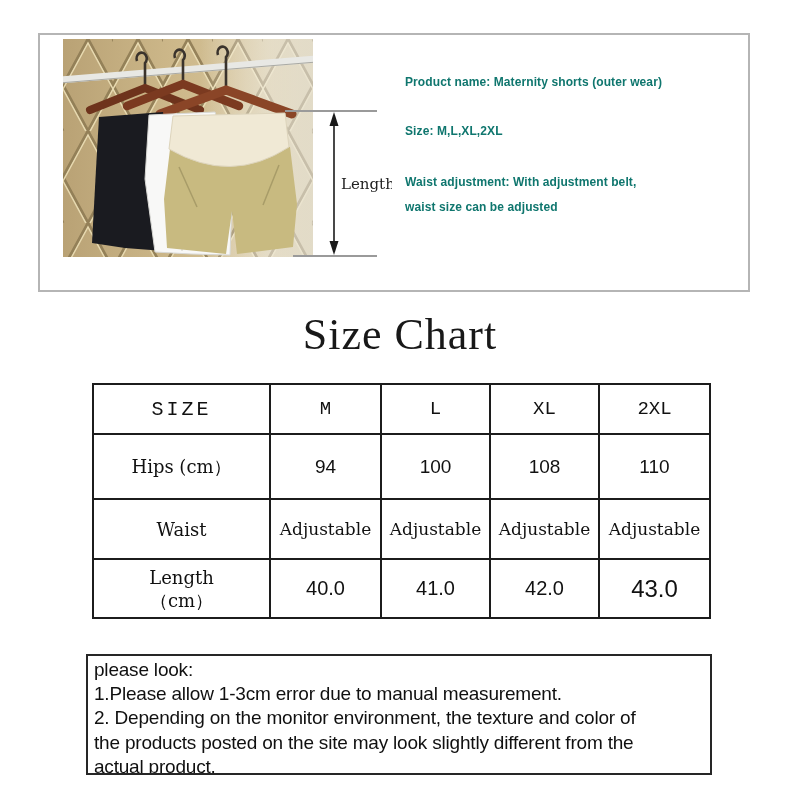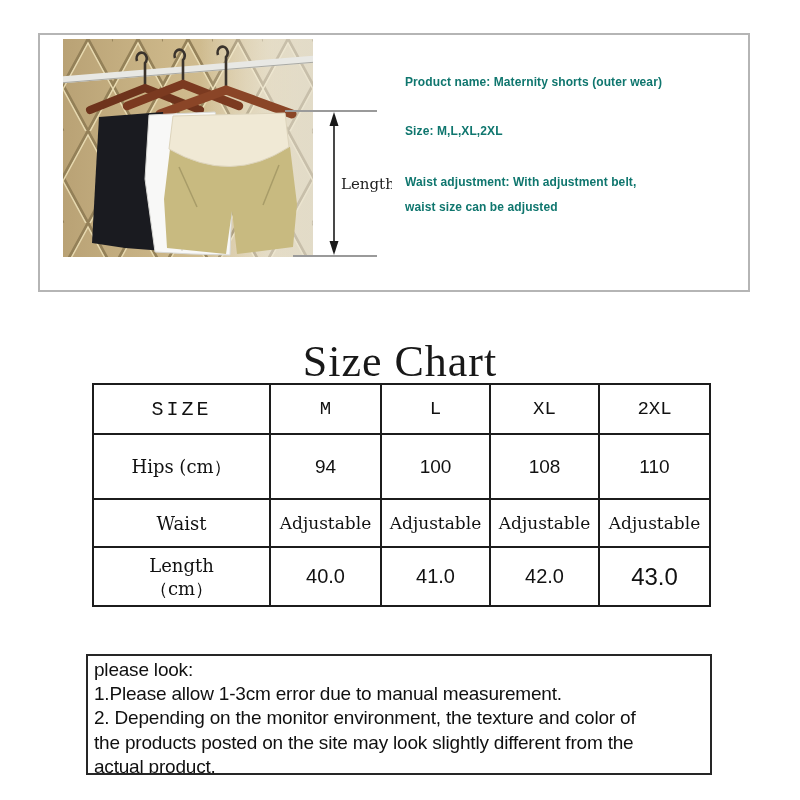--- a/index.html
+++ b/index.html
@@ -10,28 +10,28 @@
   .product-panel{position:absolute;left:38px;top:33px;width:708px;height:255px;
                  border:2px solid #b5b5b5;background:#fff;}
   .photo{position:absolute;left:63px;top:39px;width:250px;height:218px;overflow:hidden;}
   .photo svg{display:block;}
   .len-annot{position:absolute;left:280px;top:100px;width:112px;height:166px;}
   .detail-line{position:absolute;left:405px;font-size:12px;font-weight:bold;color:#0f766e;
                white-space:nowrap;letter-spacing:0.1px;}
   .dl0{top:75px;} .dl1{top:124px;} .dl2{top:175px;} .dl3{top:200px;}
 
   
-  .size-chart-title{position:absolute;left:0;top:336px;width:800px;text-align:center;
+  .size-chart-title{position:absolute;left:0;top:309px;width:800px;text-align:center;
                     font-family:"Liberation Serif",serif;font-size:44px;color:#181818;
                     letter-spacing:1px;}
   .chart-table{position:absolute;left:92px;top:383px;border-collapse:collapse;
                table-layout:fixed;width:617px;background:#fff;}
   .chart-table td,.chart-table th{border:2px solid #1c1c1c;text-align:center;
                vertical-align:middle;padding:0;color:#111;}
-  .r-head{height:50px;} .r-hips{height:65px;} .r-waist{height:48px;} .r-len{height:59px;}
+  .r-head{height:50px;} .r-hips{height:65px;} .r-waist{height:60px;} .r-len{height:59px;}
   .mono{font-family:"Liberation Mono",monospace;font-weight:normal;font-size:19px;}
   .mono-size{font-family:"Liberation Mono",monospace;font-weight:normal;font-size:20px;letter-spacing:3px;}
   .lbl{font-family:"DejaVu Serif",serif;font-size:18px;font-weight:normal;}
   .lbl2{font-family:"DejaVu Serif",serif;font-size:18px;line-height:23px;font-weight:normal;}
   .val{font-family:"Liberation Sans",sans-serif;font-size:19px;}
   .adj{font-family:"DejaVu Serif",serif;font-size:17px;}
 
   
   .note-box{position:absolute;left:86px;top:654px;width:610px;height:113px;
             border:2px solid #262626;padding:2px 6px;overflow:hidden;}

